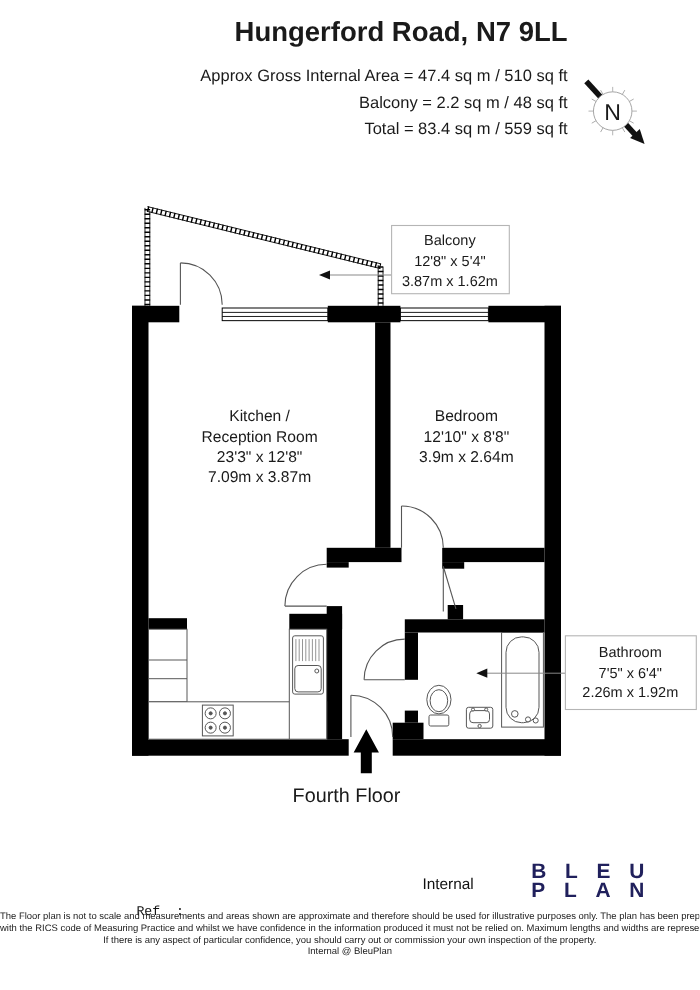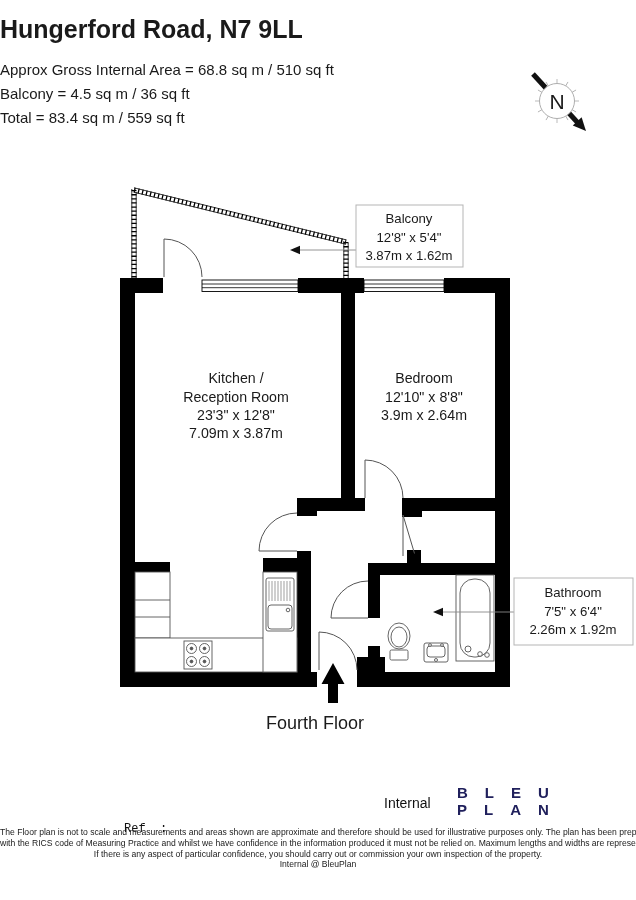--- a/index.html
+++ b/index.html
@@ -1,45 +1,45 @@
 <!DOCTYPE html>
 <html><head>
 <meta charset="utf-8">
 <style>
   html,body{margin:0;padding:0;background:#fff;}
   .page{position:relative;width:636px;height:900px;background:#fff;overflow:hidden;
         font-family:"Liberation Sans",sans-serif;color:#111;}
-  .header{position:absolute;top:0;left:0;width:516px;text-align:left;}
+  .header{position:absolute;top:0;left:0;width:516px;text-align:right;}
   .title{margin:15px 0 0 0;font-size:25px;font-weight:bold;color:#1a1a1a;}
   .area-line{margin:0;font-size:15px;line-height:24px;color:#1a1a1a;}
   .area-block{margin-top:14px;}
   .plan-svg{position:absolute;left:0;top:0;width:636px;height:900px;}
   svg text{fill:#1a1a1a;}
   .rm{font-size:14.2px;text-anchor:middle;font-family:"Liberation Sans",sans-serif;}
   .bx{font-size:13.2px;text-anchor:middle;font-family:"Liberation Sans",sans-serif;}
   .ff{font-size:18px;text-anchor:middle;font-family:"Liberation Sans",sans-serif;}
   .nn{font-size:21px;text-anchor:middle;font-family:"Liberation Sans",sans-serif;}
   .ref{position:absolute;left:124px;top:822px;font-size:12px;white-space:pre;font-family:Liberation Mono, monospace;}
   .copyright{position:absolute;left:384px;top:795px;font-size:14px;}
-  .logo{position:absolute;left:457px;top:784px;color:#20205c;font-weight:bold;
-        font-size:15px;letter-spacing:17px;line-height:17px;white-space:nowrap;}
+  .logo{position:absolute;left:483px;top:784px;color:#20205c;font-weight:bold;
+        font-size:19px;letter-spacing:17px;line-height:17px;white-space:nowrap;}
   .disclaimer{position:absolute;top:827px;left:0;width:636px;text-align:center;
               font-size:8.6px;line-height:10.8px;color:#1a1a1a;}
   .disclaimer div{white-space:nowrap;}
 </style>
 </head>
 <body>
 
 <div class="page">
 
   <div class="header">
     <h1 class="title">Hungerford Road, N7 9LL</h1>
     <div class="area-block">
-      <p class="area-line">Approx Gross Internal Area = 68.8 sq m / 510 sq ft</p>
-      <p class="area-line">Balcony = 4.5 sq m / 36 sq ft</p>
+      <p class="area-line">Approx Gross Internal Area = 47.4 sq m / 510 sq ft</p>
+      <p class="area-line">Balcony = 2.2 sq m / 48 sq ft</p>
       <p class="area-line">Total = 83.4 sq m / 559 sq ft</p>
     </div>
   </div>
 
   <svg class="plan-svg" viewBox="0 0 636 900">
 
     <g>
       <path d="M533,74 L578,123" stroke="#111" stroke-width="5" fill="none"></path>
       <circle cx="557" cy="101" r="17.5" fill="#fff" stroke="#999" stroke-width="0.8"></circle>
       <g stroke="#aaa" stroke-width="0.8">

